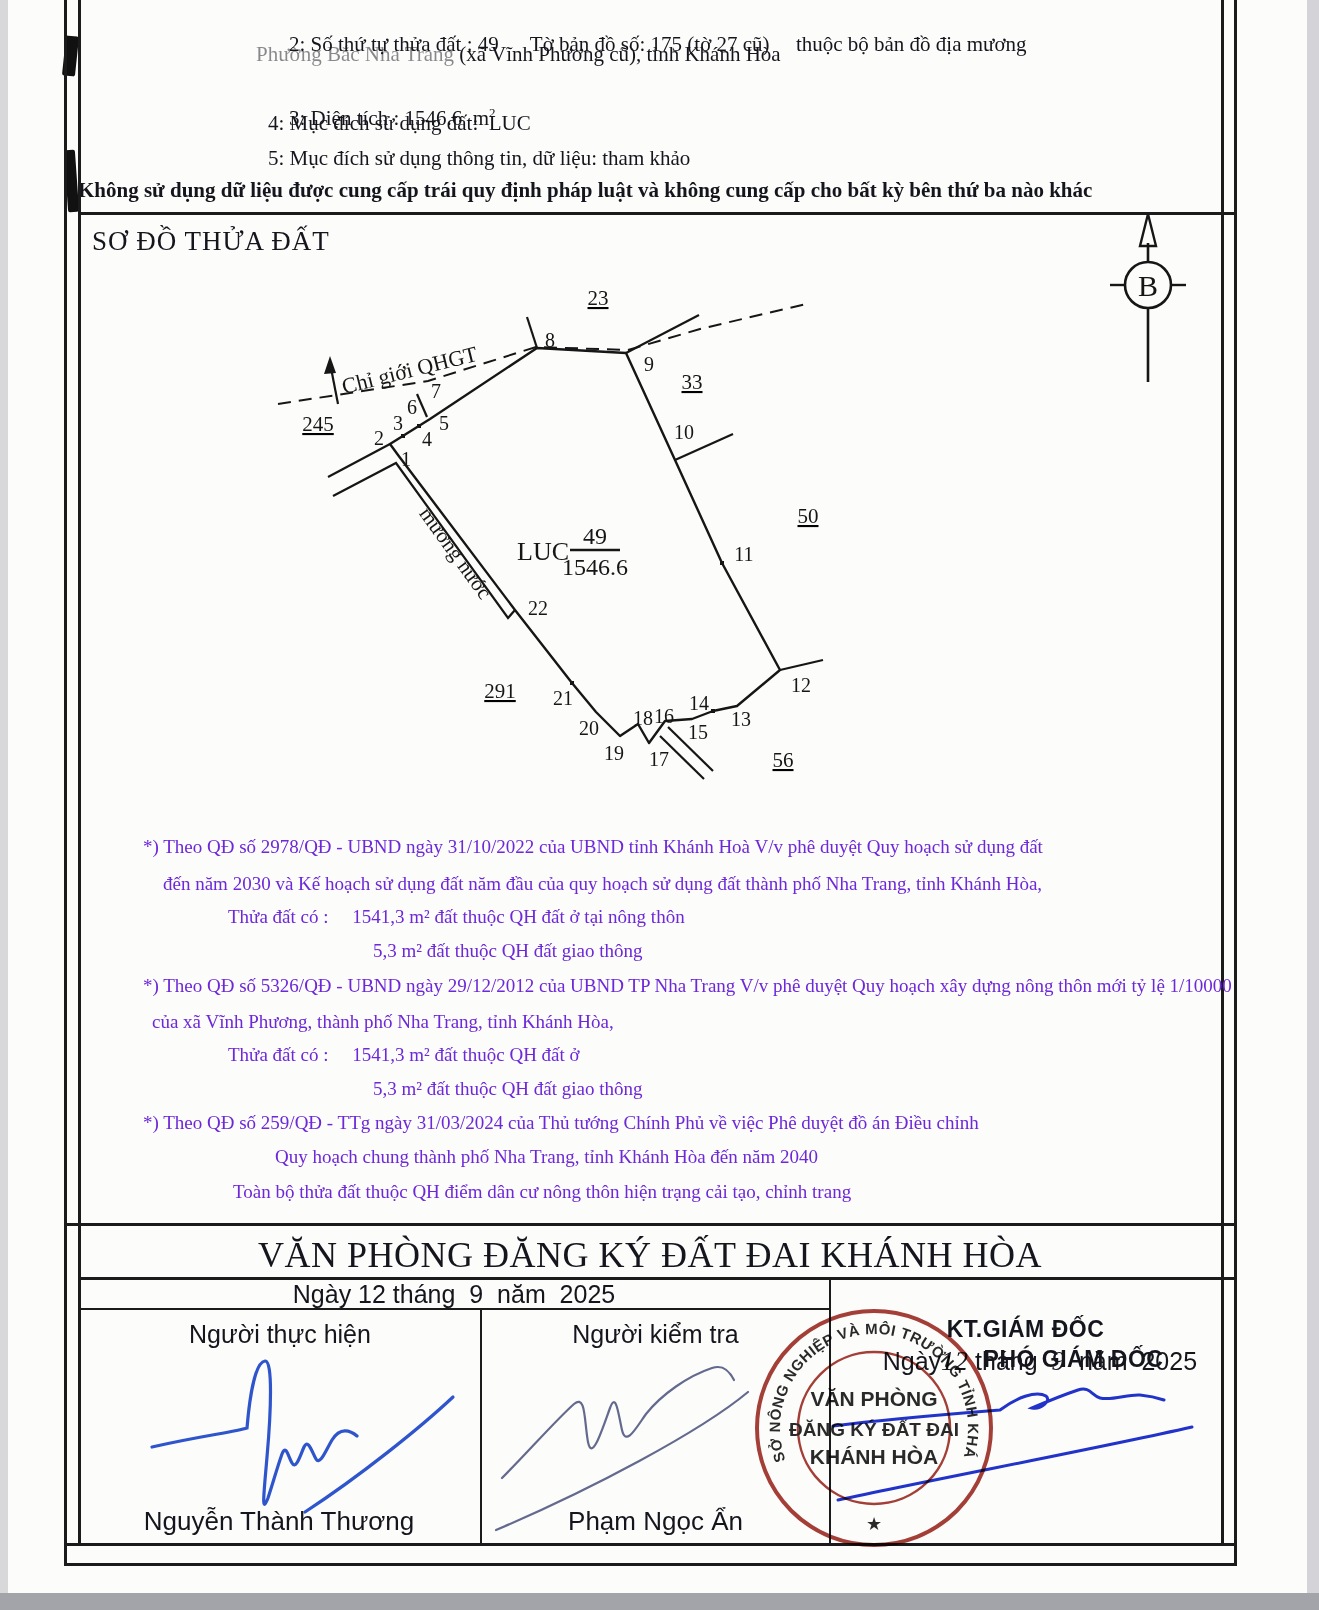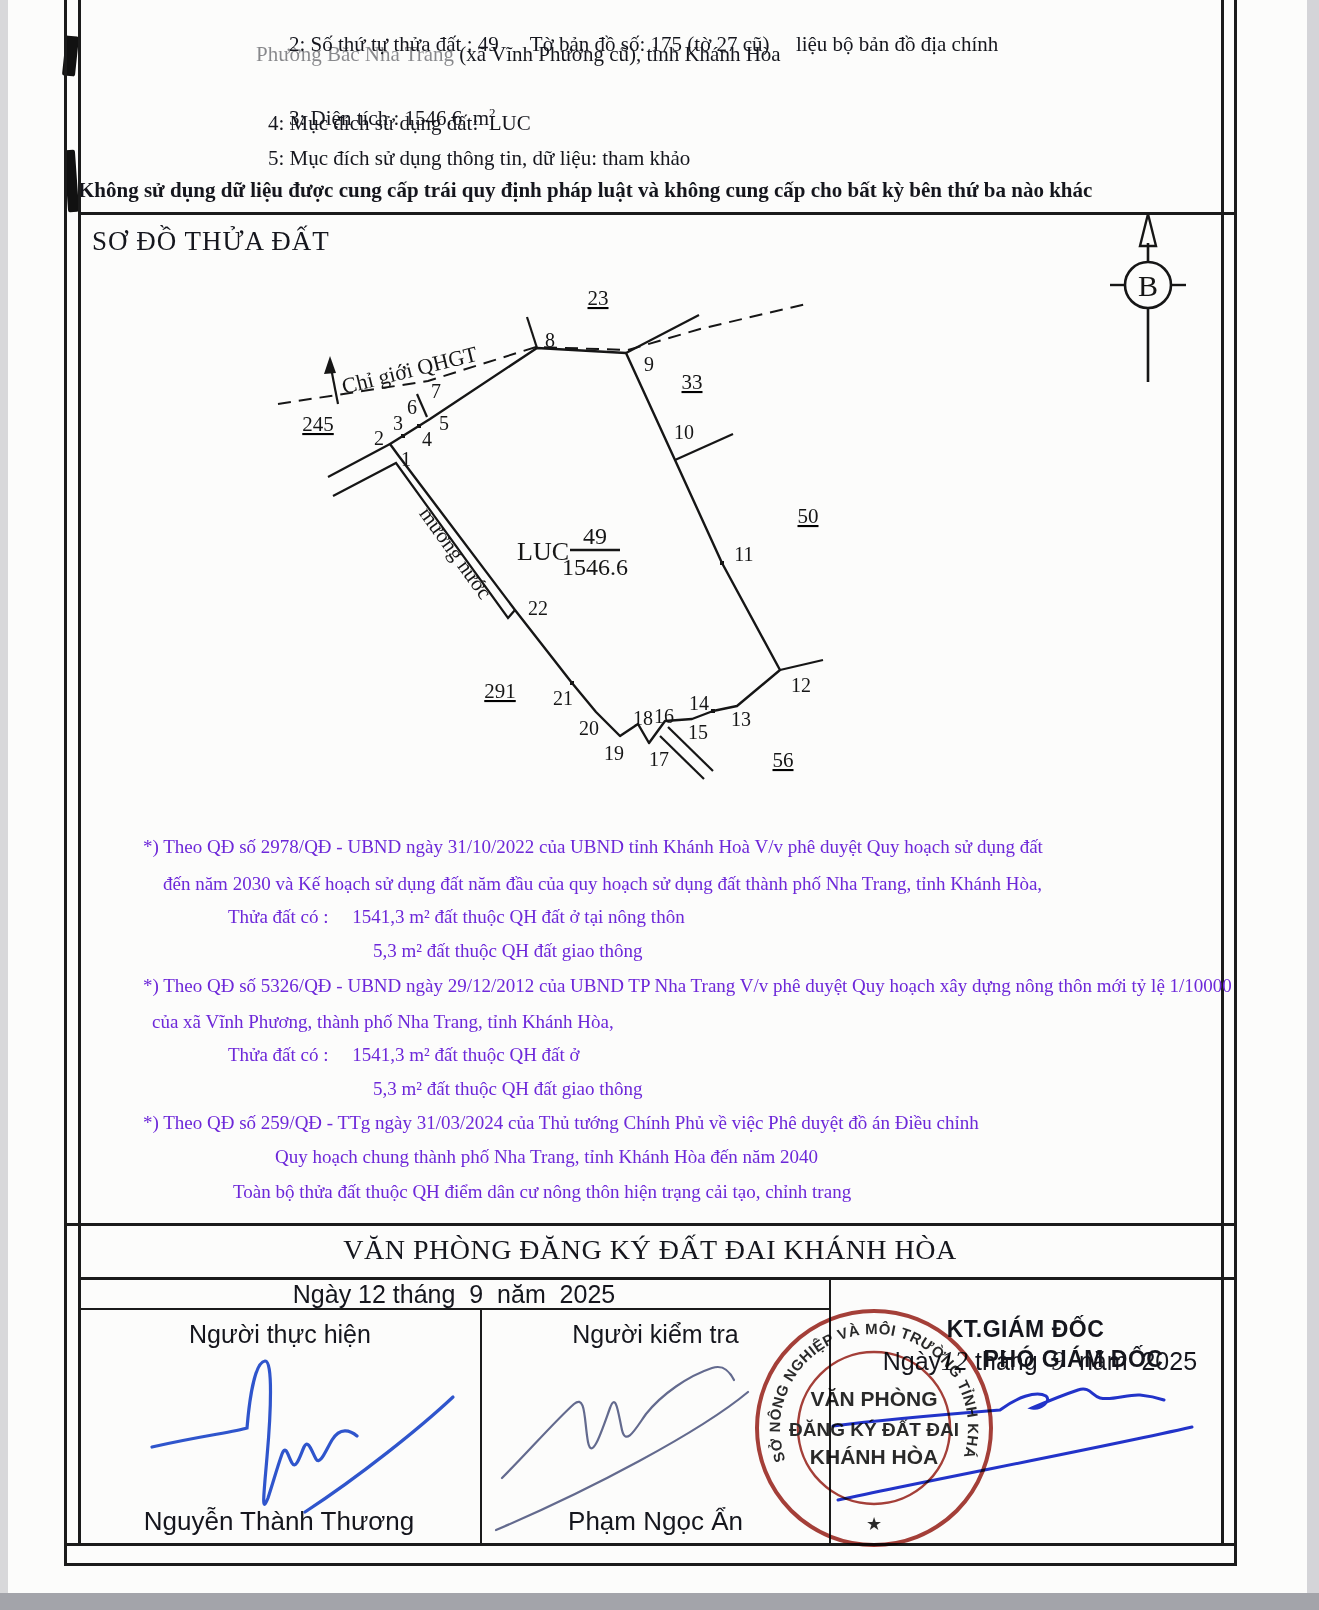--- a/index.html
+++ b/index.html
@@ -8,21 +8,21 @@
   .abs{position:absolute;}
   .serif{font-family:"Liberation Serif","DejaVu Serif",serif;}
   .sans{font-family:"Liberation Sans","DejaVu Sans",sans-serif;}
   .pre{white-space:pre;}
   .hline,.vline{position:absolute;background:#1b1b1b;}
   .hdr{font-size:21px;line-height:24px;color:#15161d;}
   .degraded{opacity:.5;filter:blur(.5px);}
   .warning{font-weight:bold;font-size:21px;text-align:left;}
   .note{font-size:19px;line-height:22px;color:#6d28d9;}
   .sup{font-size:13px;vertical-align:super;}
-  .office-title{font-size:28px;letter-spacing:.5px;text-align:center;}
+  .office-title{font-size:36px;letter-spacing:.5px;text-align:center;}
   .date-left{font-size:25px;text-align:center;}
   .role{font-size:25px;text-align:center;}
   .name{font-size:26px;text-align:center;}
   .kt{font-size:23px;font-weight:bold;text-align:center;letter-spacing:.5px;}
   .dir-name{font-size:30px;font-weight:bold;text-align:center;}
   .hand{font-family:"Liberation Serif","DejaVu Serif",serif;font-style:italic;font-size:27px;}
   .rdate{font-size:25px;text-align:center;white-space:pre;}
   .edge{position:absolute;}
   svg text{fill:#161616;}
 </style>
@@ -32,21 +32,21 @@
 <div class="page">
 
   <div class="edge" style="left:0;top:0;width:8px;height:1610px;background:#d8d8da;"></div>
   <div class="edge" style="left:1307px;top:0;width:12px;height:1610px;background:#d4d4d8;"></div>
   <div class="edge" style="left:0;top:1593px;width:1319px;height:17px;background:#a3a4aa;"></div>
 
   <div class="abs" style="left:64px;top:36px;width:13px;height:40px;background:#111;border-radius:2px;transform:rotate(6deg);"></div>
   <div class="abs" style="left:66px;top:150px;width:11px;height:62px;background:#111;border-radius:2px;transform:rotate(-4deg);"></div>
 
   <div class="abs hdr serif pre" style="left:268px;top:8px;">
-    <span>2: Số thứ tự thửa đất : 49</span><span>      </span><span>Tờ bản đồ số: 175 (tờ 27 cũ)</span><span>     </span><span>liệu bộ bản đồ địa chính</span>
+    <span>2: Số thứ tự thửa đất : 49</span><span>      </span><span>Tờ bản đồ số: 175 (tờ 27 cũ)</span><span>     </span><span>thuộc bộ bản đồ địa mương</span>
   </div>
   <div class="abs hdr serif" style="left:256px;top:42px;">
     <span class="degraded">Phường Bắc Nha Trang </span><span>(xã Vĩnh Phương cũ), tỉnh Khánh Hòa</span>
   </div>
   <div class="abs hdr serif pre" style="left:268px;top:77px;">
     <span>3: Diện tích : 1546.6  m</span><span class="sup">2</span>
   </div>
   <div class="abs hdr serif pre" style="left:268px;top:111px;">4: Mục đích sử dụng đất:  LUC</div>
   <div class="abs hdr serif pre" style="left:268px;top:146px;">5: Mục đích sử dụng thông tin, dữ liệu: tham khảo</div>
   <div class="abs warning serif" style="left:78px;top:178px;width:1144px;">Không sử dụng dữ liệu được cung cấp trái quy định pháp luật và không cung cấp cho bất kỳ bên thứ ba nào khác</div>

